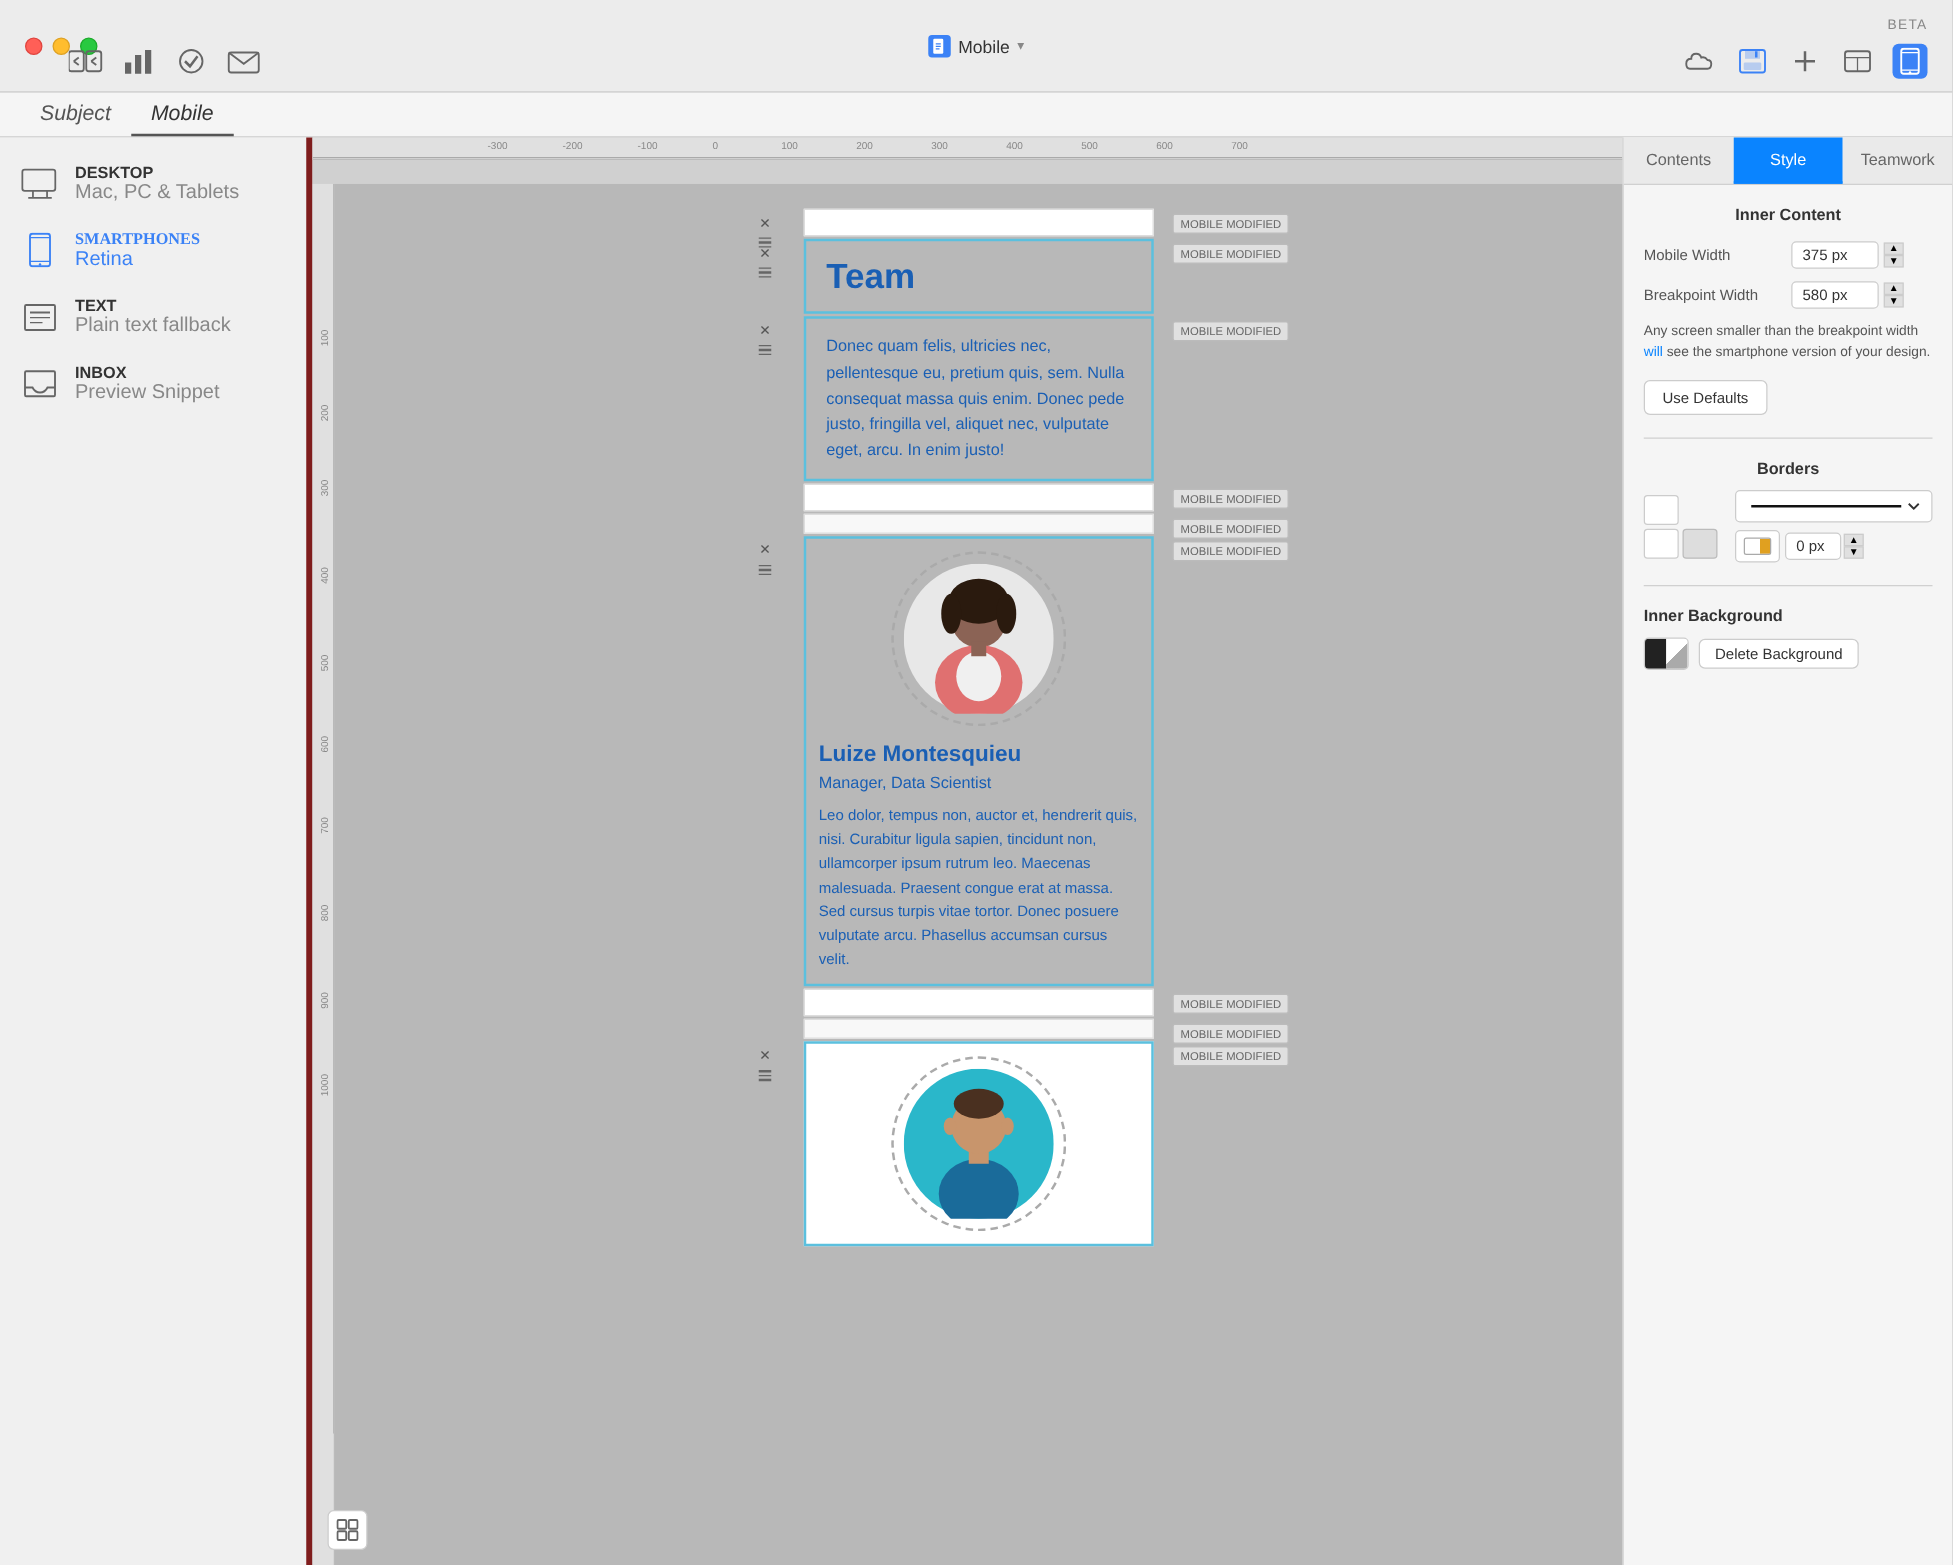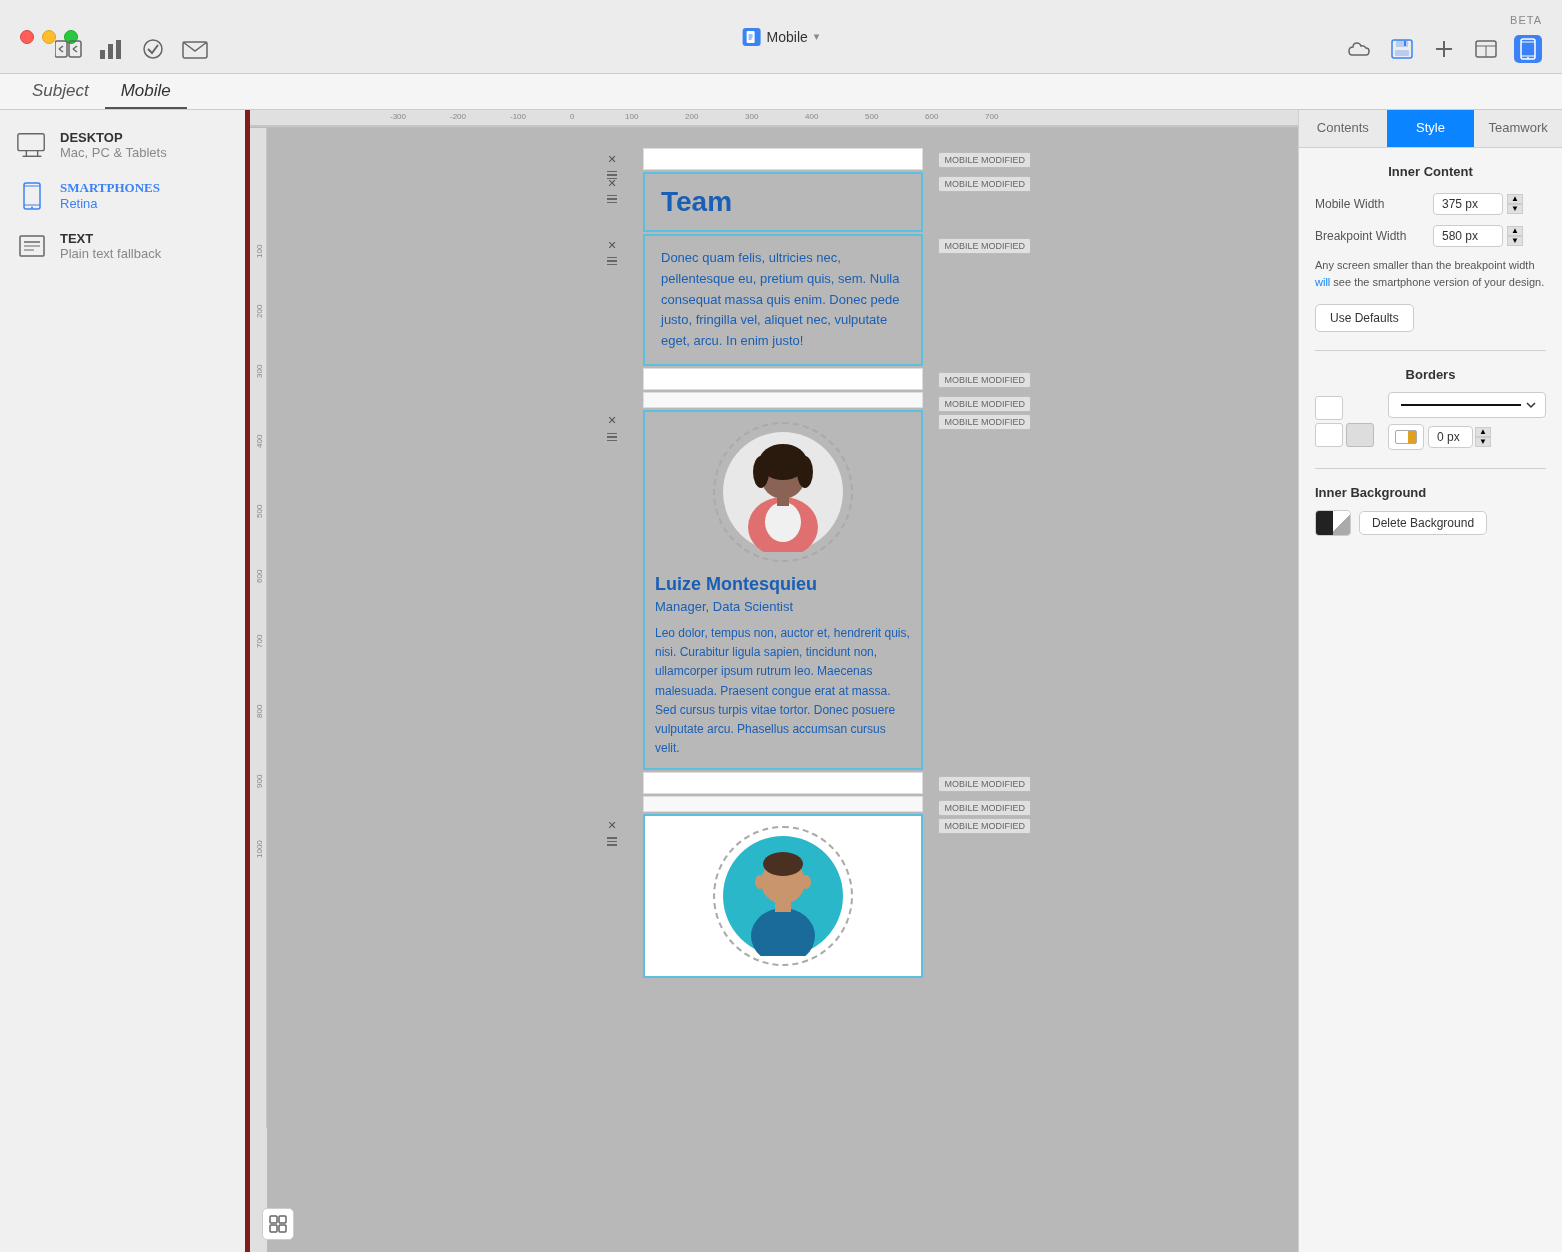--- a/index.html
+++ b/index.html
@@ -150,21 +150,21 @@
       align-items: center;
       justify-content: center;
       color: #666;
     }
     .sidebar-label {
       font-size: 13px;
       color: #333;
       font-weight: 600;
     }
     .sidebar-sublabel {
-      font-size: 13px;
+      font-size: 16px;
       color: #888;
     }
     .sidebar-item.active .sidebar-label {
       color: #3b82f6;
     }
     .sidebar-item.active .sidebar-sublabel {
       color: #3b82f6;
     }
     .sidebar-item.active .sidebar-icon {
       color: #3b82f6;
@@ -427,20 +427,21 @@
       z-index: 10;
       display: flex;
       align-items: flex-end;
       overflow: hidden;
     }
 
     .canvas-with-ruler {
       display: flex;
       flex-direction: column;
       height: 100%;
+      gap: 19px;
     }
 
     .canvas-with-side-ruler {
       display: flex;
       flex: 1;
       overflow: hidden;
     }
 
     .side-ruler {
       width: 18px;
@@ -657,20 +658,32 @@
           <line x1="6" y1="13" x2="22" y2="13" stroke="#666" stroke-width="1"></line>
           <line x1="6" y1="17" x2="16" y2="17" stroke="#666" stroke-width="1"></line>
         </svg>
       </div>
       <div>
         <div class="sidebar-label">TEXT</div>
         <div class="sidebar-sublabel">Plain text fallback</div>
       </div>
     </div>
 
+    <div class="sidebar-item">
+      <div class="sidebar-icon">
+        <svg width="28" height="26" viewBox="0 0 28 26">
+          <rect x="2" y="3" width="24" height="20" rx="1" fill="none" stroke="#666" stroke-width="1.5"></rect>
+          <path d="M2 16 L8 16 Q10 20 14 20 Q18 20 20 16 L26 16" fill="none" stroke="#666" stroke-width="1.5"></path>
+        </svg>
+      </div>
+      <div>
+        <div class="sidebar-label">INBOX</div>
+        <div class="sidebar-sublabel">Preview Snippet</div>
+      </div>
+    </div>
   </div>
 
   <div class="canvas-area">
     <div class="canvas-with-ruler">
 
       <div class="canvas-ruler-top">
         <svg width="100%" height="18">
           <line x1="0" y1="17" x2="100%" y2="17" stroke="#aaa" stroke-width="1"></line>
 
           <text x="140" y="10" font-size="8" fill="#888">-300</text>

